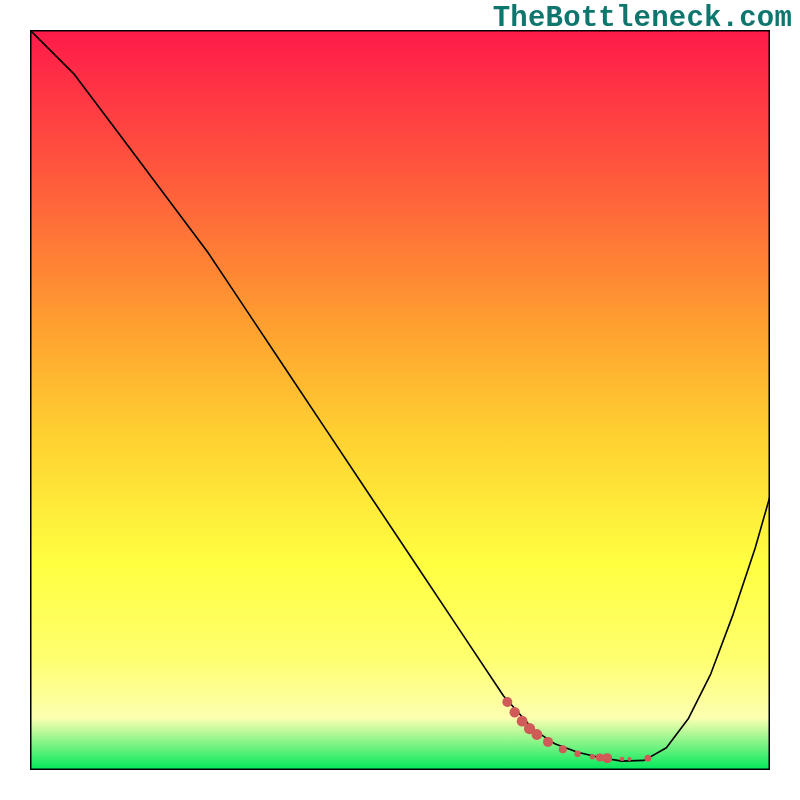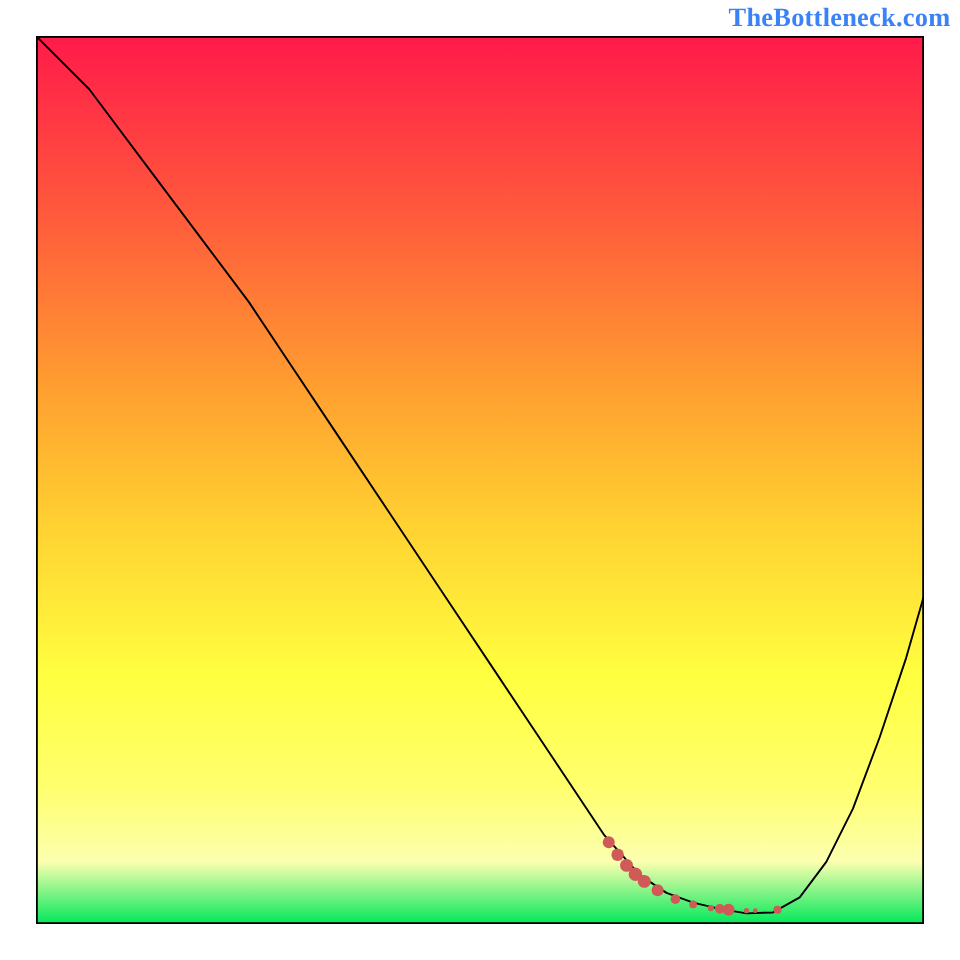--- a/index.html
+++ b/index.html
@@ -13,25 +13,25 @@
   }
   .wrap {
     position: relative;
     width: 800px;
     height: 800px;
   }
   .watermark {
     position: absolute;
     top: 2px;
     right: 8px;
-    font-size: 22px;
+    font-size: 29px;
     font-weight: 600;
-    color: #3b82f6;
+    color: #0f766e;
     letter-spacing: 0.2px;
-    font-family: Liberation Serif, serif;
+    font-family: Liberation Mono, monospace;
   }
   .plot {
     position: absolute;
     left: 30px;
     top: 30px;
     width: 740px;
     height: 740px;
   }
 </style>
 </head>

